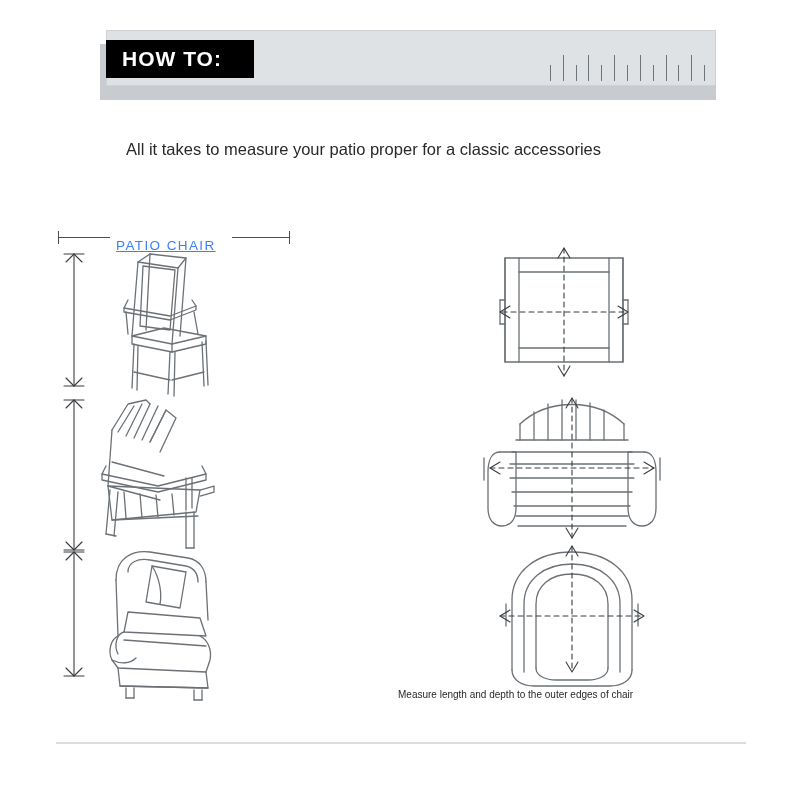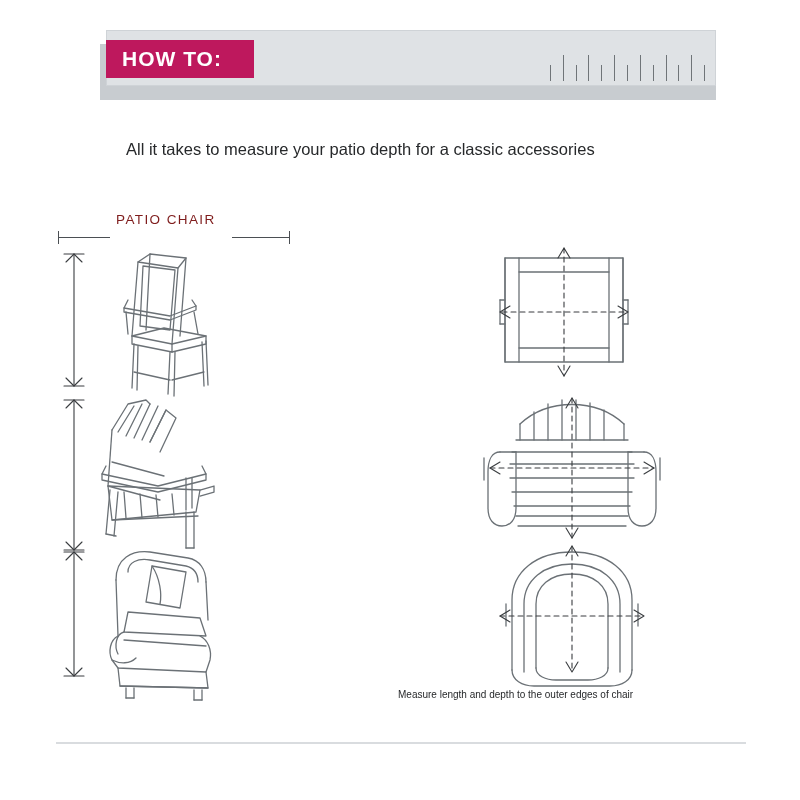--- a/index.html
+++ b/index.html
@@ -59,21 +59,21 @@
     bottom: 6px;
     width: 1px;
     background: #6f7478;
   }
   .howto-badge {
     position: absolute;
     left: 22px;
     top: 12px;
     height: 38px;
     min-width: 148px;
-    background: #be185d;
+    background: #000000;
     color: #ffffff;
     font-size: 21px;
     letter-spacing: 1px;
     font-weight: bold;
     display: flex;
     align-items: center;
     padding: 0 16px;
     box-sizing: border-box;
   }
 
@@ -85,24 +85,25 @@
     width: 580px;
     font-size: 16.5px;
     line-height: 34px;
     color: #27292b;
   }
 
   
   .section-label {
     position: absolute;
     left: 116px;
-    top: 212px;
+    top: 238px;
     font-size: 13.5px;
     letter-spacing: 1.4px;
-    color: #7f1d1d;
+    color: #3b82f6;
+    text-decoration: underline;
   }
   .label-rule-left {
     position: absolute;
     left: 58px;
     top: 237px;
     width: 52px;
     height: 1px;
     background: #4b4f53;
   }
   .label-rule-right {
@@ -175,21 +176,21 @@
           <div class="tick" style="left: 128.571px; height: 26px;"></div>
           <div class="tick" style="left: 141.429px; height: 16px;"></div>
           <div class="tick" style="left: 154.286px; height: 26px;"></div>
           <div class="tick" style="left: 167.143px; height: 16px;"></div>
         </div>
     </div>
     <div class="howto-badge">HOW TO:</div>
   </div>
 
   <div class="intro">
-    <div>All it takes to measure your patio depth for a classic accessories</div>
+    <div>All it takes to measure your patio proper for a classic accessories</div>
   </div>
 
   <div class="label-rule-left"></div>
   <div class="label-cap-l"></div>
   <div class="section-label">PATIO CHAIR</div>
   <div class="label-rule-right"></div>
   <div class="label-cap-r"></div>
 
   <svg class="art" viewBox="0 0 800 800">
     <g fill="none" stroke="#6b7176" stroke-width="1.3" stroke-linejoin="round" stroke-linecap="round">

